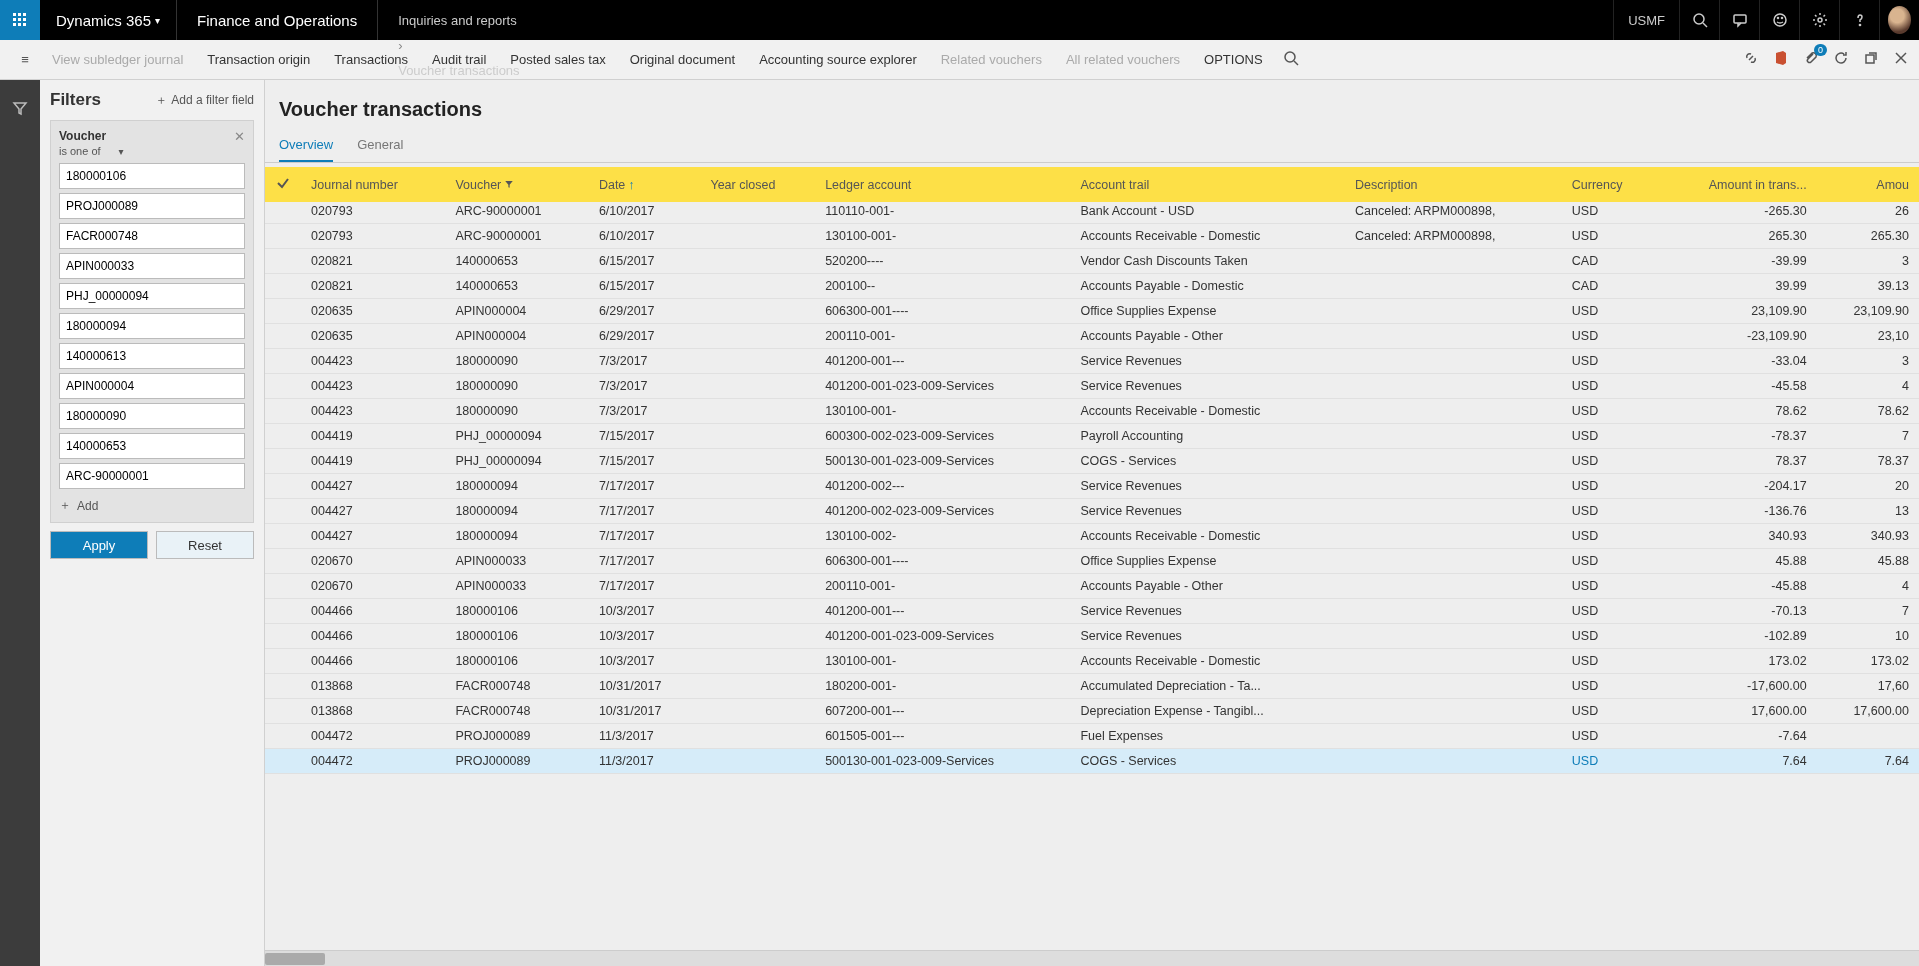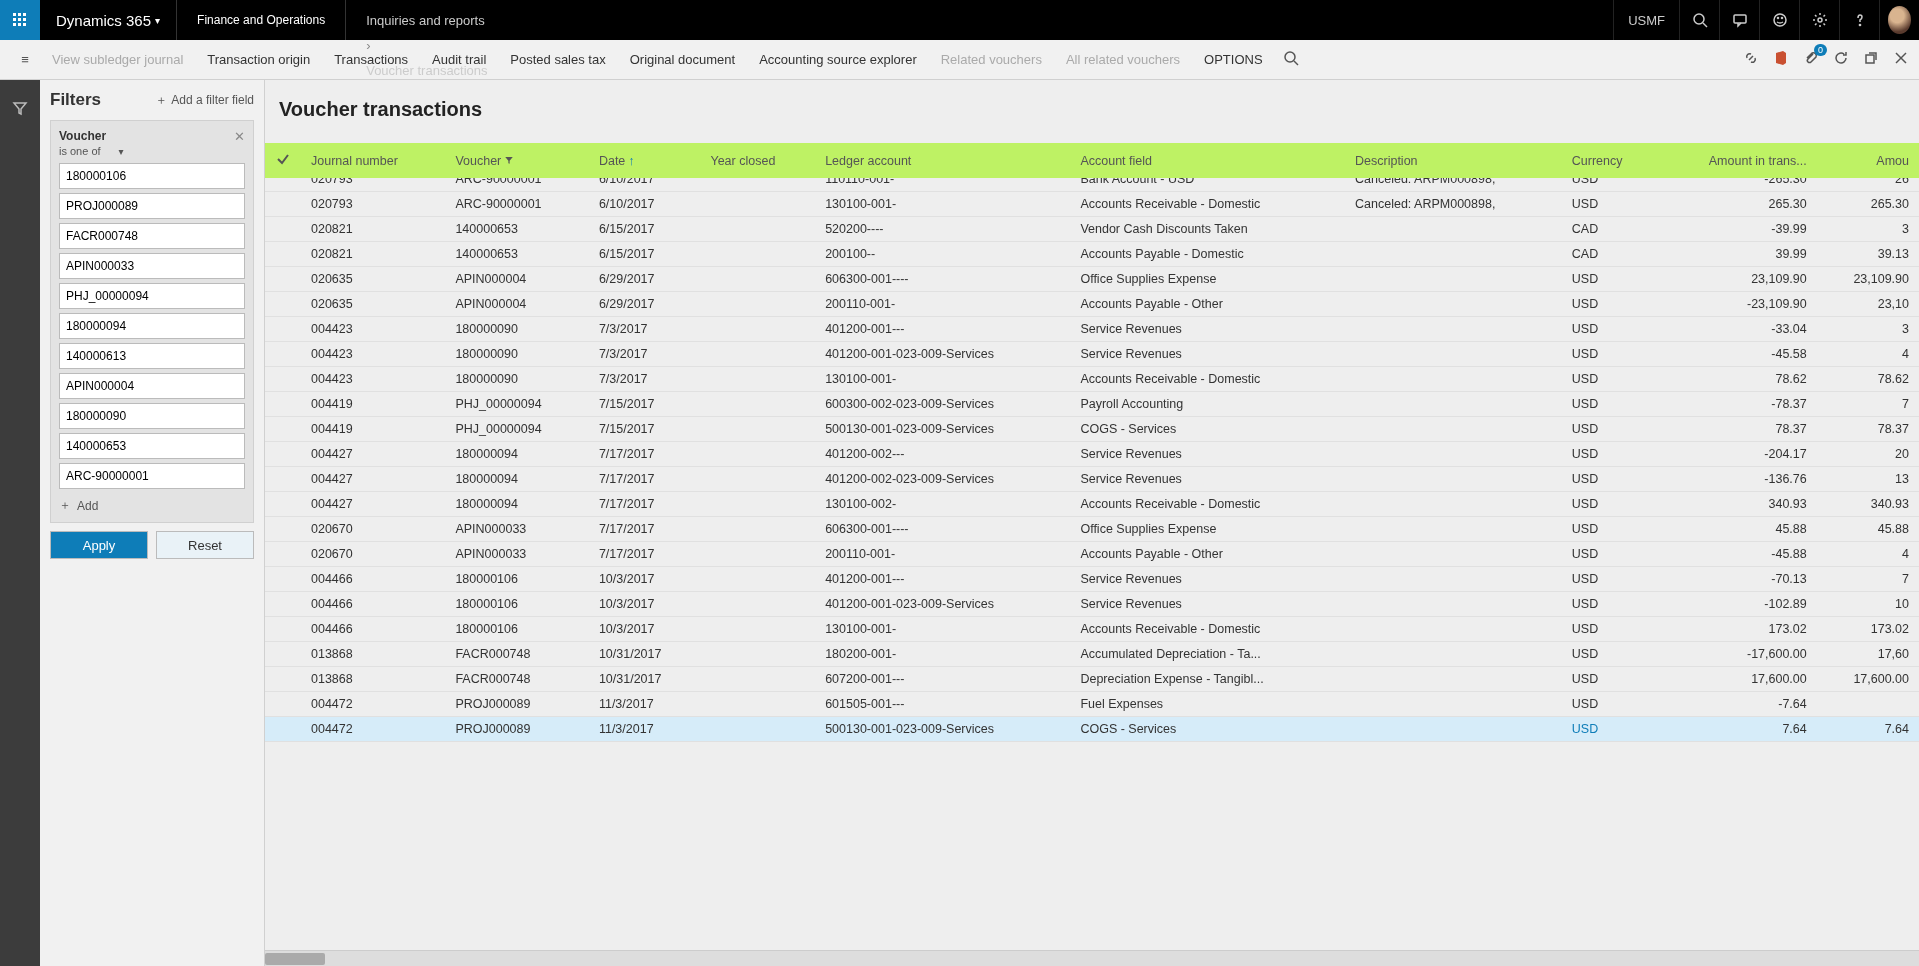--- a/index.html
+++ b/index.html
@@ -1,21 +1,21 @@
 <!DOCTYPE html>
 <html><head>
 <meta charset="utf-8">
 <style>
 * { margin: 0; padding: 0; box-sizing: border-box; font-family: "Segoe UI", sans-serif; }
 body { background: #e8e8e8; color: #333; font-size: 13px; overflow: hidden; }
 
 .topbar { height: 40px; background: #000; color: #fff; display: flex; align-items: center; }
 .topbar .waffle { width: 40px; height: 40px; background: #0e7db8; display:flex; align-items:center; justify-content:center; }
 .topbar .brand { padding: 0 16px; font-size: 15px; display:flex; align-items:center; gap:4px; border-right:1px solid #333; height:100%; }
-.topbar .module { padding: 0 20px; font-size: 12px; border-right:1px solid #333; height:100%; display:flex; align-items:center; }
+.topbar .module { padding: 0 20px; font-size: 15px; border-right:1px solid #333; height:100%; display:flex; align-items:center; }
 .topbar .breadcrumbs { padding: 0 20px; font-size: 13px; display:flex; align-items:flex-start; gap:10px; color:#ccc;flex-direction:column; }
 .topbar .breadcrumbs .sep { color:#888; }
 .topbar .right { margin-left:auto; display:flex; align-items:center; height:100%; }
 .topbar .right .item { width:40px; height:40px; display:flex; align-items:center; justify-content:center; border-left:1px solid #222; color:#ccc; }
 .topbar .right .company { padding:16px 14px; font-size:13px; color:#ccc; border-left:1px solid #222; height:100%; display:flex; align-items:center; }
 .topbar .right .avatar { width:28px; height:28px; border-radius:50%; background: radial-gradient(circle at 40% 35%, #d9b48f 30%, #5a3b2e 70%); margin:0 8px; }
 
 .actionbar { height: 40px; background:#f1f1f1; border-bottom:1px solid #d0d0d0; display:flex; align-items:center; padding:0 10px; font-size:13px; }
 .actionbar .hamburger { width:30px; text-align:center; color:#555; }
 .actionbar .act { padding:0 12px; color:#333; cursor:pointer; }
@@ -45,21 +45,21 @@
 .btn-reset { background:#e9f2f7; color:#333; }
 
 .main { flex:1; background:#eee; display:flex; flex-direction:column; overflow:hidden; }
 .main h2 { font-size:20px; font-weight:600; padding:18px 14px 10px; color:#222; }
 .tabs { display:flex; gap:24px; padding:0 14px; border-bottom:1px solid #ccc; }
 .tab { padding:6px 0 8px; font-size:13px; color:#777; cursor:pointer; }
 .tab.active { color:#0e7db8; border-bottom:2px solid #0e7db8; font-weight:500; }
 
 .gridwrap { flex:1; overflow:auto; background:#eee; }
 table { border-collapse:collapse; width:100%; font-size:12.5px; }
-thead th { text-align:left; font-weight:400; color:#555; padding:8px 10px; border-bottom:1px solid #ccc; background:#bef264; position:sticky; top:12px; white-space:nowrap; }
+thead th { text-align:left; font-weight:400; color:#555; padding:8px 10px; border-bottom:1px solid #ccc; background:#fde047; position:sticky; top:4px; white-space:nowrap; }
 thead th .sort { color:#0e7db8; margin-left:3px; }
 thead th .filt { color:#555; margin-left:3px; }
 tbody td { padding:5px 10px; border-bottom:1px solid #e0e0e0; white-space:nowrap; color:#333; }
 tbody tr.sel { background:#d6ecf9; }
 tbody tr.sel td.curlink { color:#0e7db8; font-weight:500; }
 .num { text-align:right; }
 .chk { width:28px; text-align:center; }
 thead th.chk svg { stroke:#555; }
 
 svg.ic { width:16px; height:16px; }
@@ -201,35 +201,39 @@
       </div>
     </div>
     <div class="btnrow">
       <button class="btn-apply">Apply</button>
       <button class="btn-reset">Reset</button>
     </div>
   </div>
 
   <div class="main">
     <h2>Voucher transactions</h2>
+    <div class="tabs" id="tabs">
+        <div class="tab active">Overview</div>
+        <div class="tab">General</div>
+      </div>
     <div class="gridwrap">
       <table>
         <thead>
             <tr id="gridhead">
               <th class="chk"><svg class="ic" viewBox="0 0 16 16" fill="none" stroke-width="2">
                   <polyline points="3,8 7,12 13,4"></polyline>
                 </svg></th>
               <th>Journal number</th>
               <th>Voucher<span class="filt"><svg width="10" height="10" viewBox="0 0 16 16" fill="#555">
                     <path d="M2 3 H14 L9 9 V14 L7 13 V9 Z"></path>
                   </svg></span></th>
               <th>Date<span class="sort">↑</span></th>
               <th>Year closed</th>
               <th>Ledger account</th>
-              <th>Account field</th>
+              <th>Account trail</th>
               <th>Description</th>
               <th>Currency</th>
               <th class="num">Amount in trans...</th>
               <th class="num">Amou</th>
             </tr>
           </thead>
         <tbody id="gridbody">
             <tr>
               <td class="chk"></td>
               <td>020793</td>

